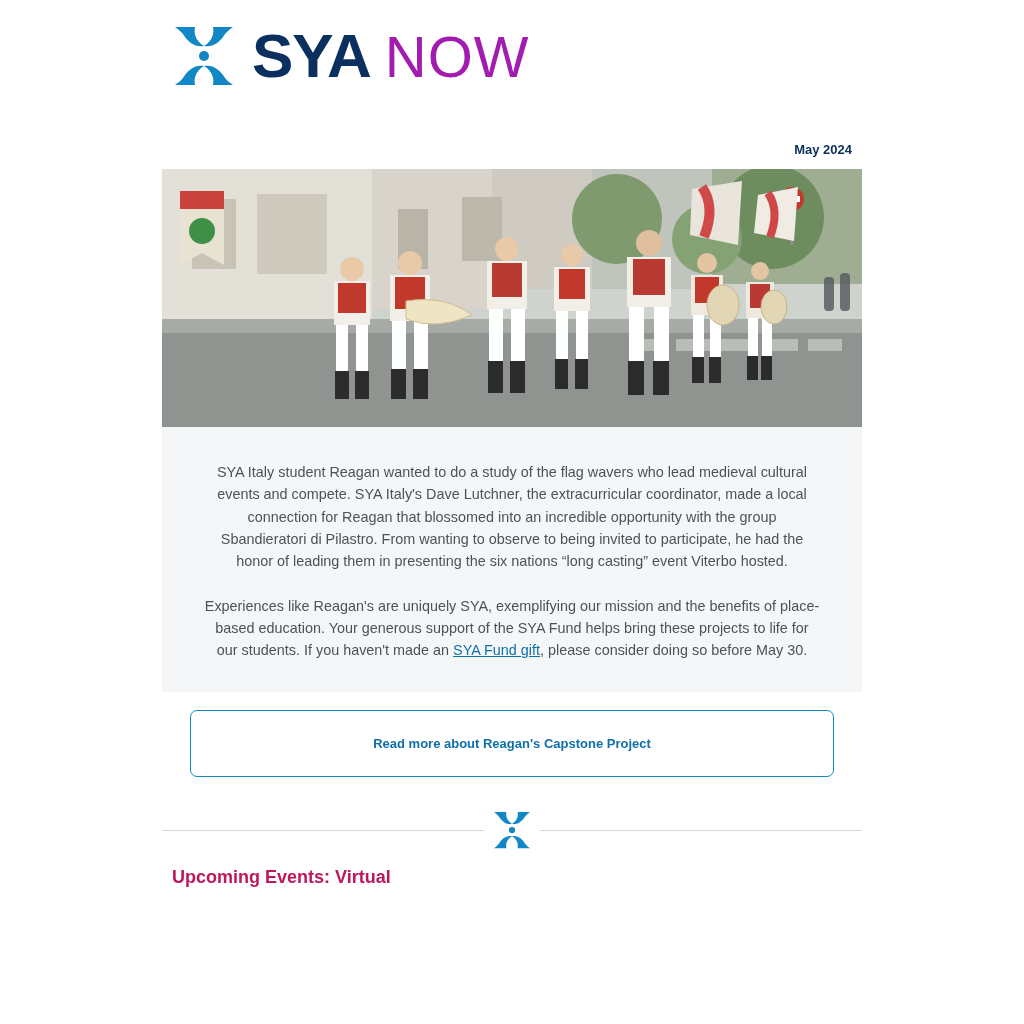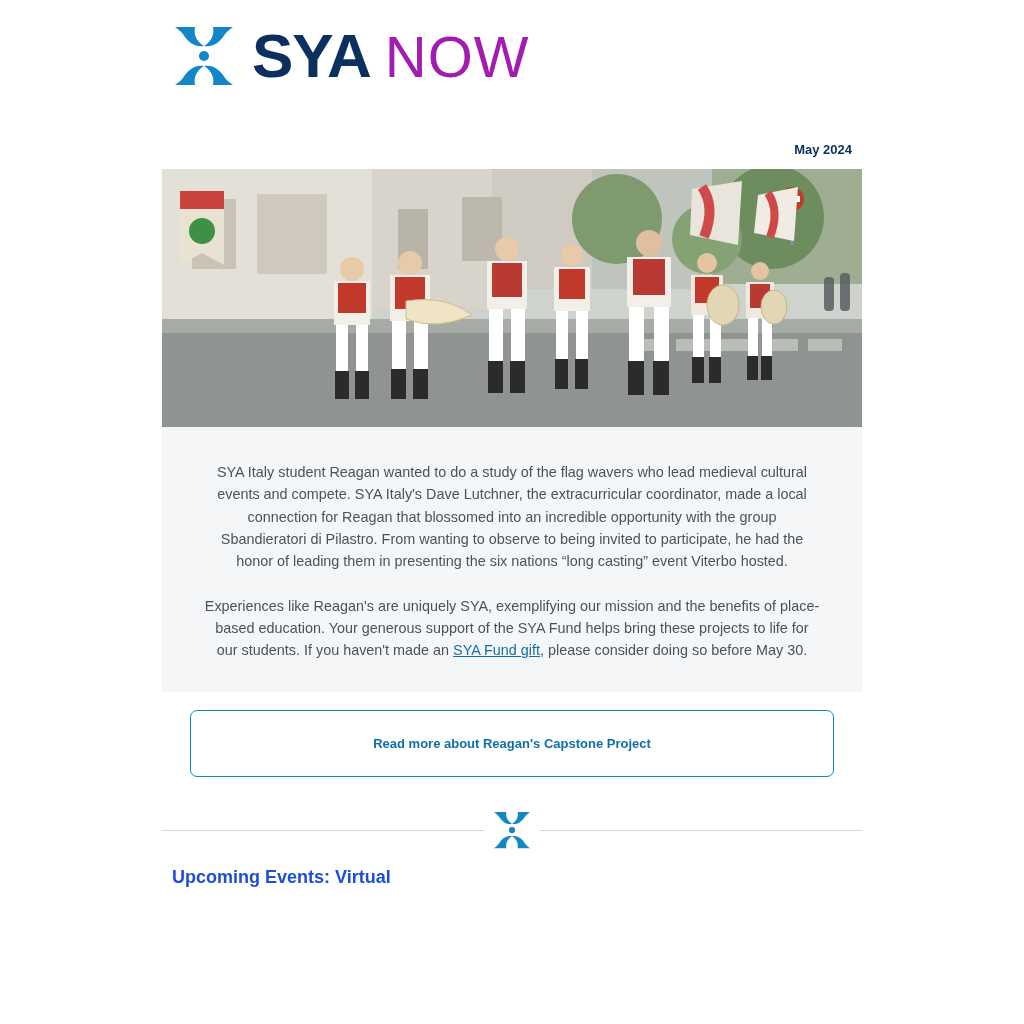--- a/index.html
+++ b/index.html
@@ -148,21 +148,21 @@
     justify-content: center;
   }
   
   .events {
     width: 700px;
     margin: 14px auto 0 auto;
   }
   .events h2 {
     margin: 0 0 16px 0;
     font-size: 18px;
-    color: #1d4ed8;
+    color: #be185d;
     font-weight: bold;
     padding-left: 10px;
   }
 </style>
 </head>
 <body>
 
 <div class="page">
 
   <div class="header">

